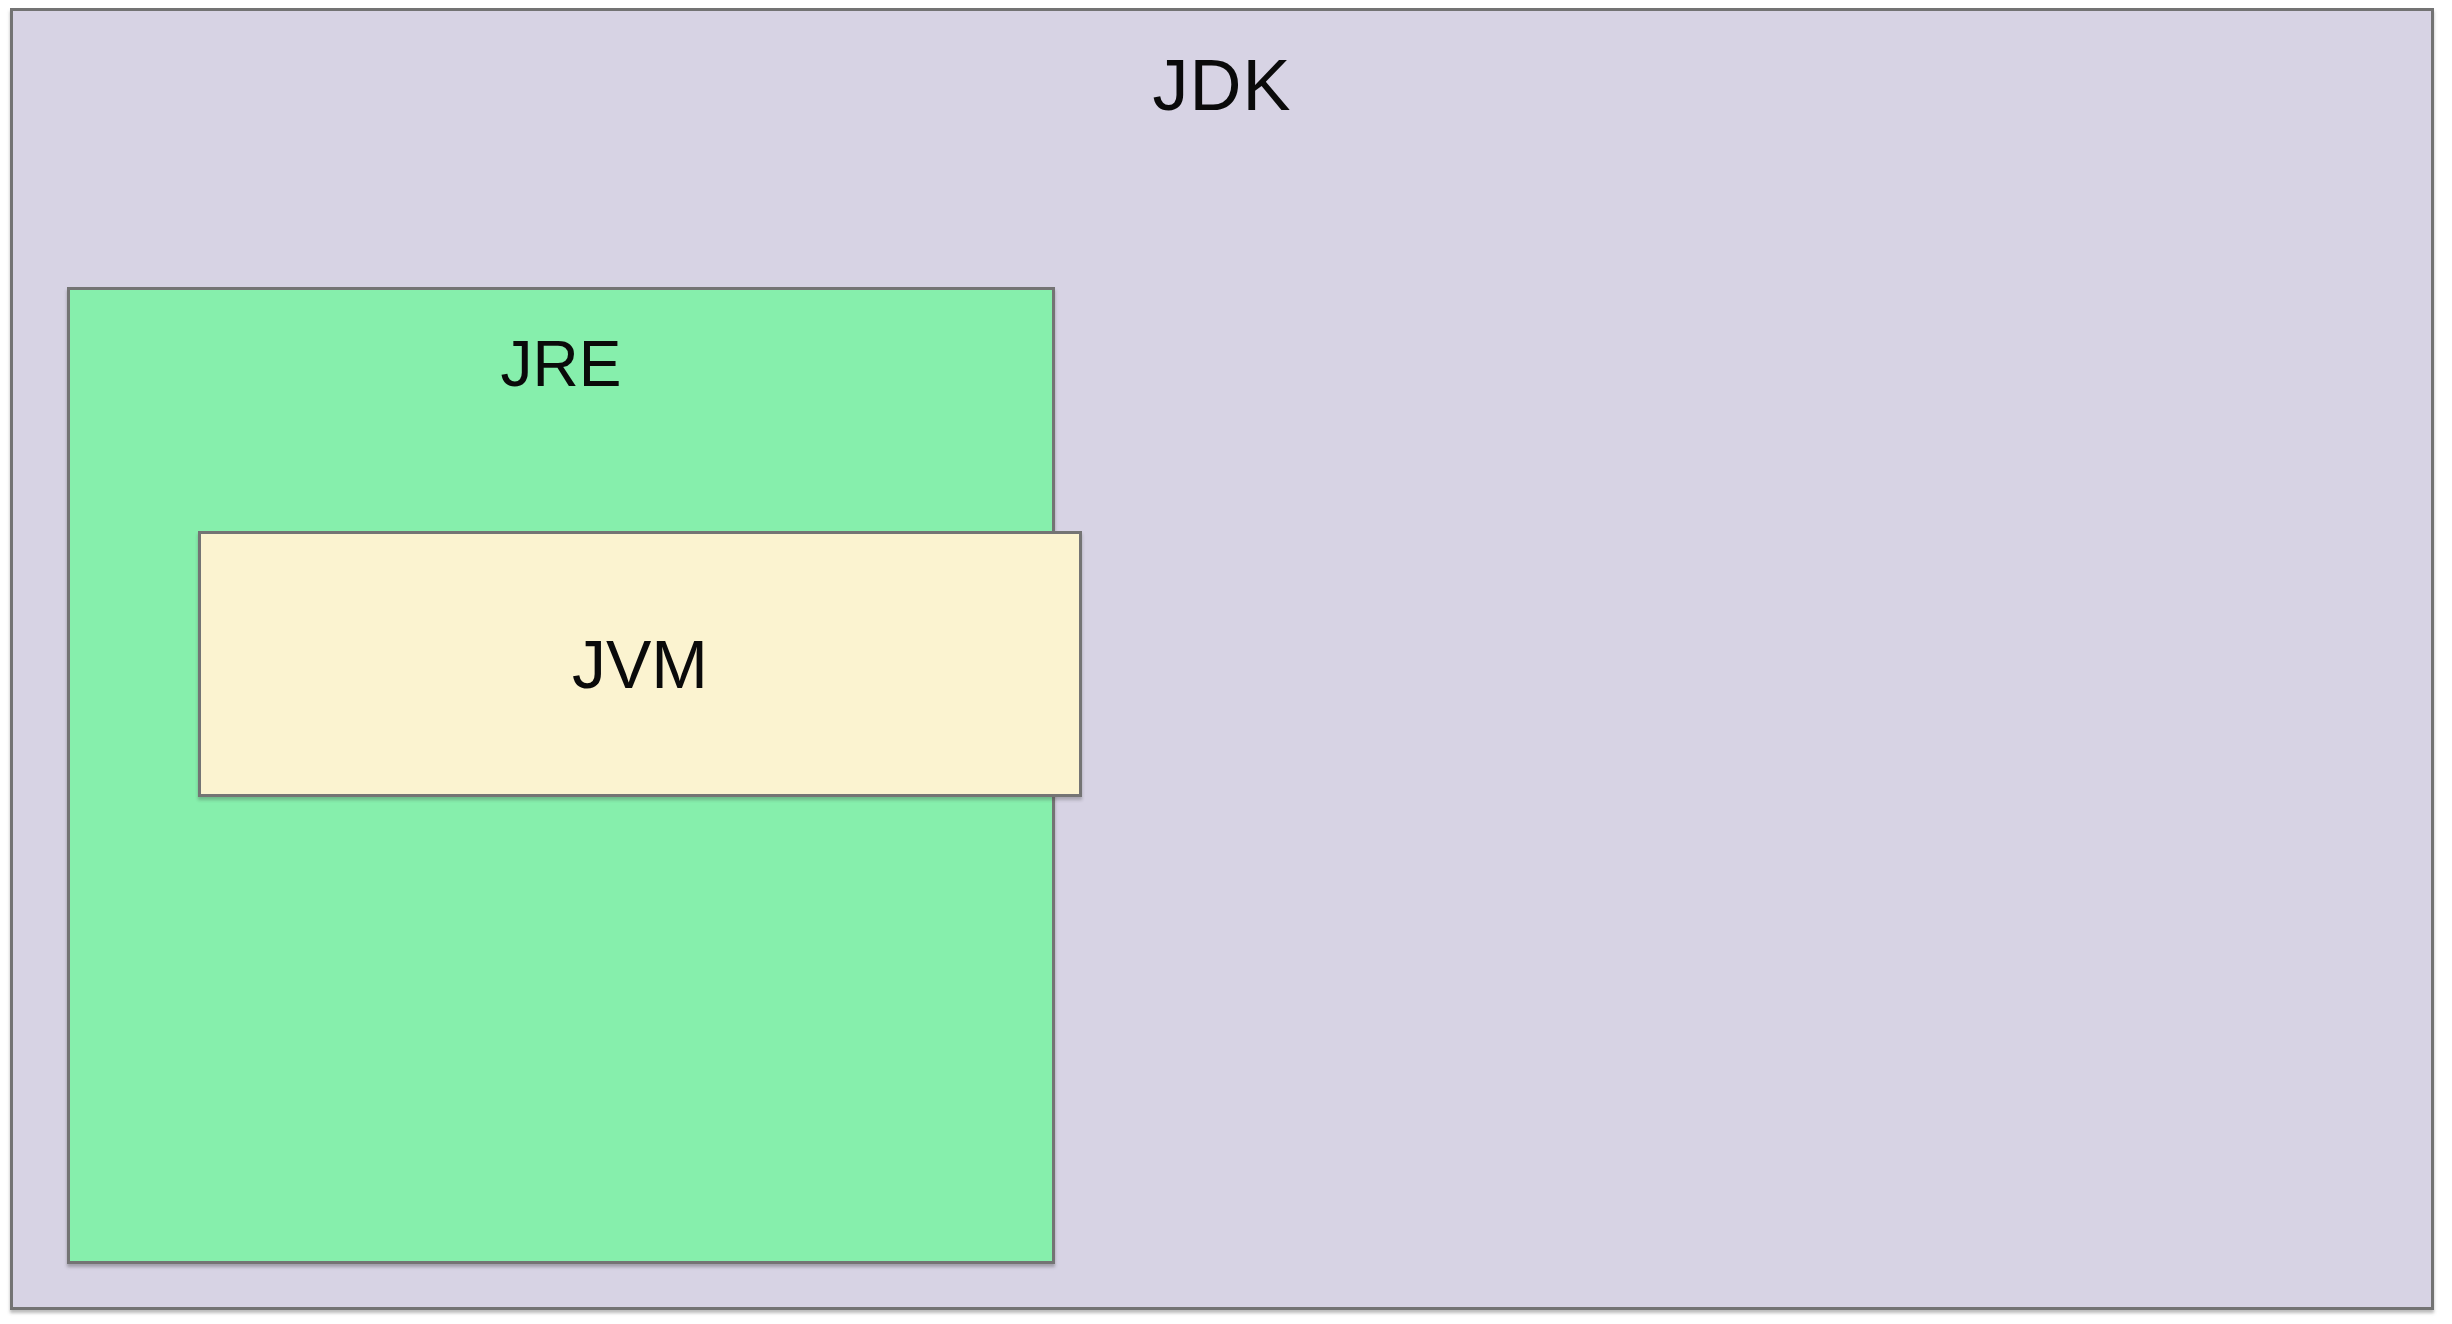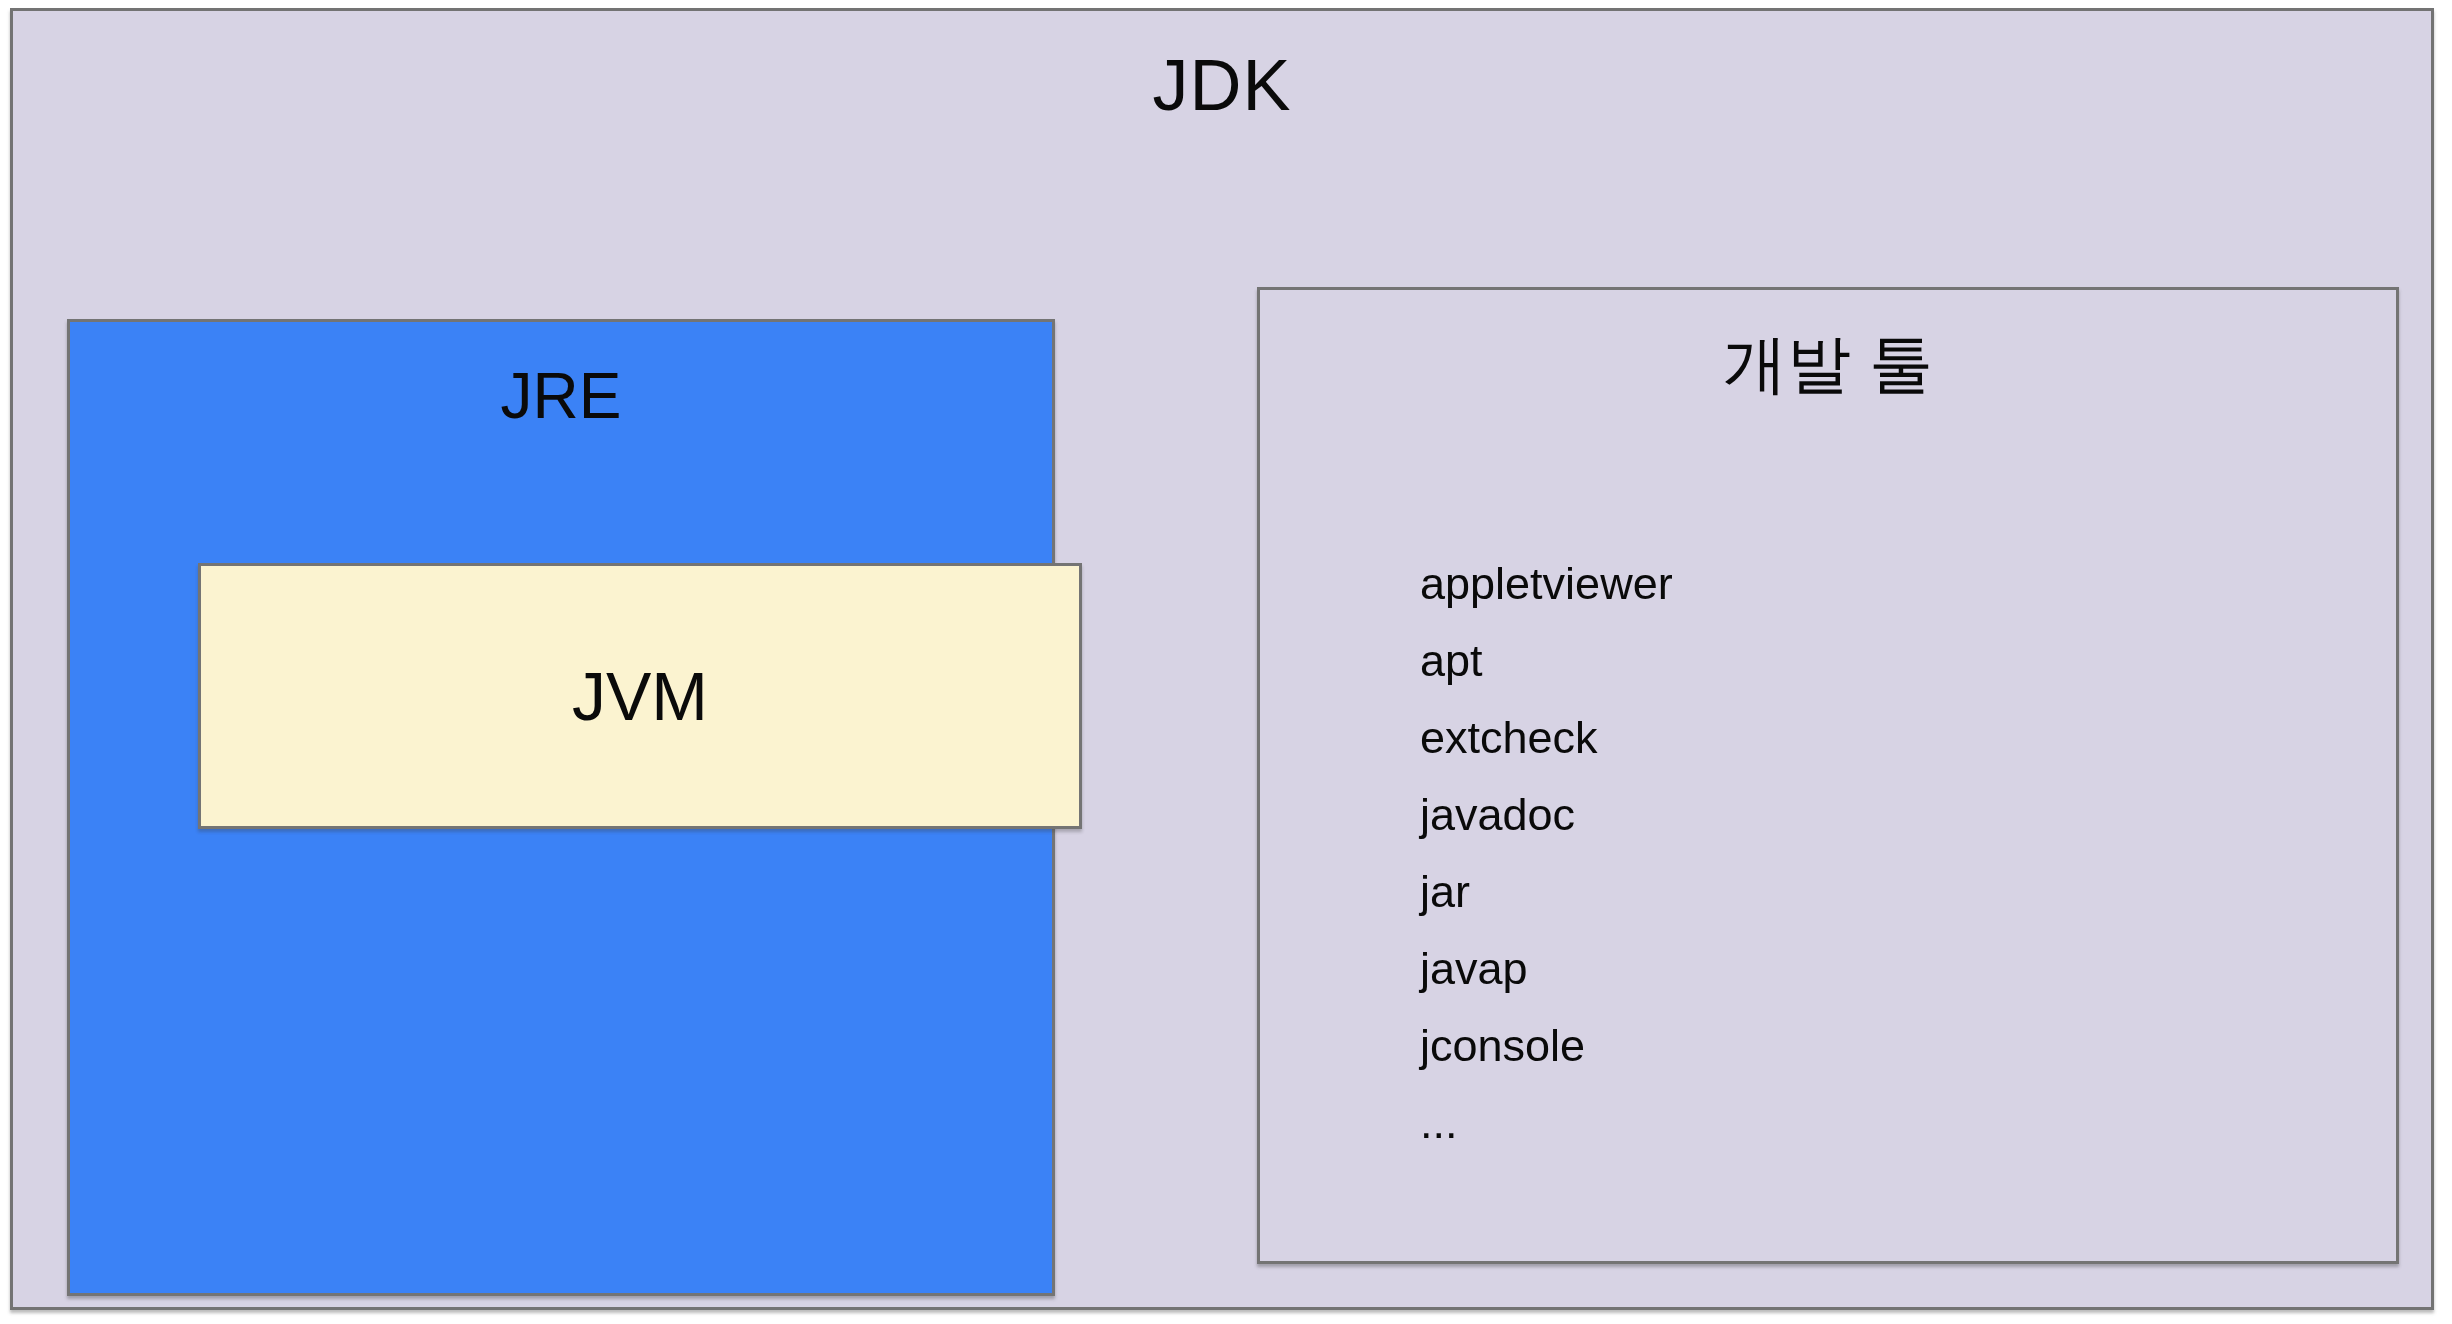--- a/index.html
+++ b/index.html
@@ -49,25 +49,24 @@
     line-height: 1.0;
     color: #0a0a0a;
   }
   
   .jre-box {
     position: absolute;
     left: 54px;   
     top: 276px;   
     width: 988px;
     height: 977px;
-    background: #3b82f6;
+    background: #86efac;
     border: 3px solid #747474;
     box-shadow: 0 3px 3px rgba(60,60,60,0.35);
     box-sizing: border-box;
-    margin-top: 32px;
   }
   .inner-box {
     position: absolute;
     left: 128px;  
     width: 884px;
     height: 266px;
     background: #FBF3D0;
     border: 3px solid #747474;
     box-shadow: 0 3px 3px rgba(60,60,60,0.3);
     box-sizing: border-box;
@@ -111,29 +110,15 @@
 
     <div class="jre-box">
       <div class="box-title">JRE</div>
 
       <div class="inner-box jvm-box">
         <span>JVM</span>
       </div>
 
     </div>
 
-    <div class="devtools-box">
-      <div class="box-title">개발 툴</div>
-
-      <div class="tool-list">
-        <div class="tool-item">appletviewer</div>
-        <div class="tool-item">apt</div>
-        <div class="tool-item">extcheck</div>
-        <div class="tool-item">javadoc</div>
-        <div class="tool-item">jar</div>
-        <div class="tool-item">javap</div>
-        <div class="tool-item">jconsole</div>
-        <div class="tool-item">...</div>
-      </div>
-    </div>
 
   </div>
 </div>
 
 </body></html>

